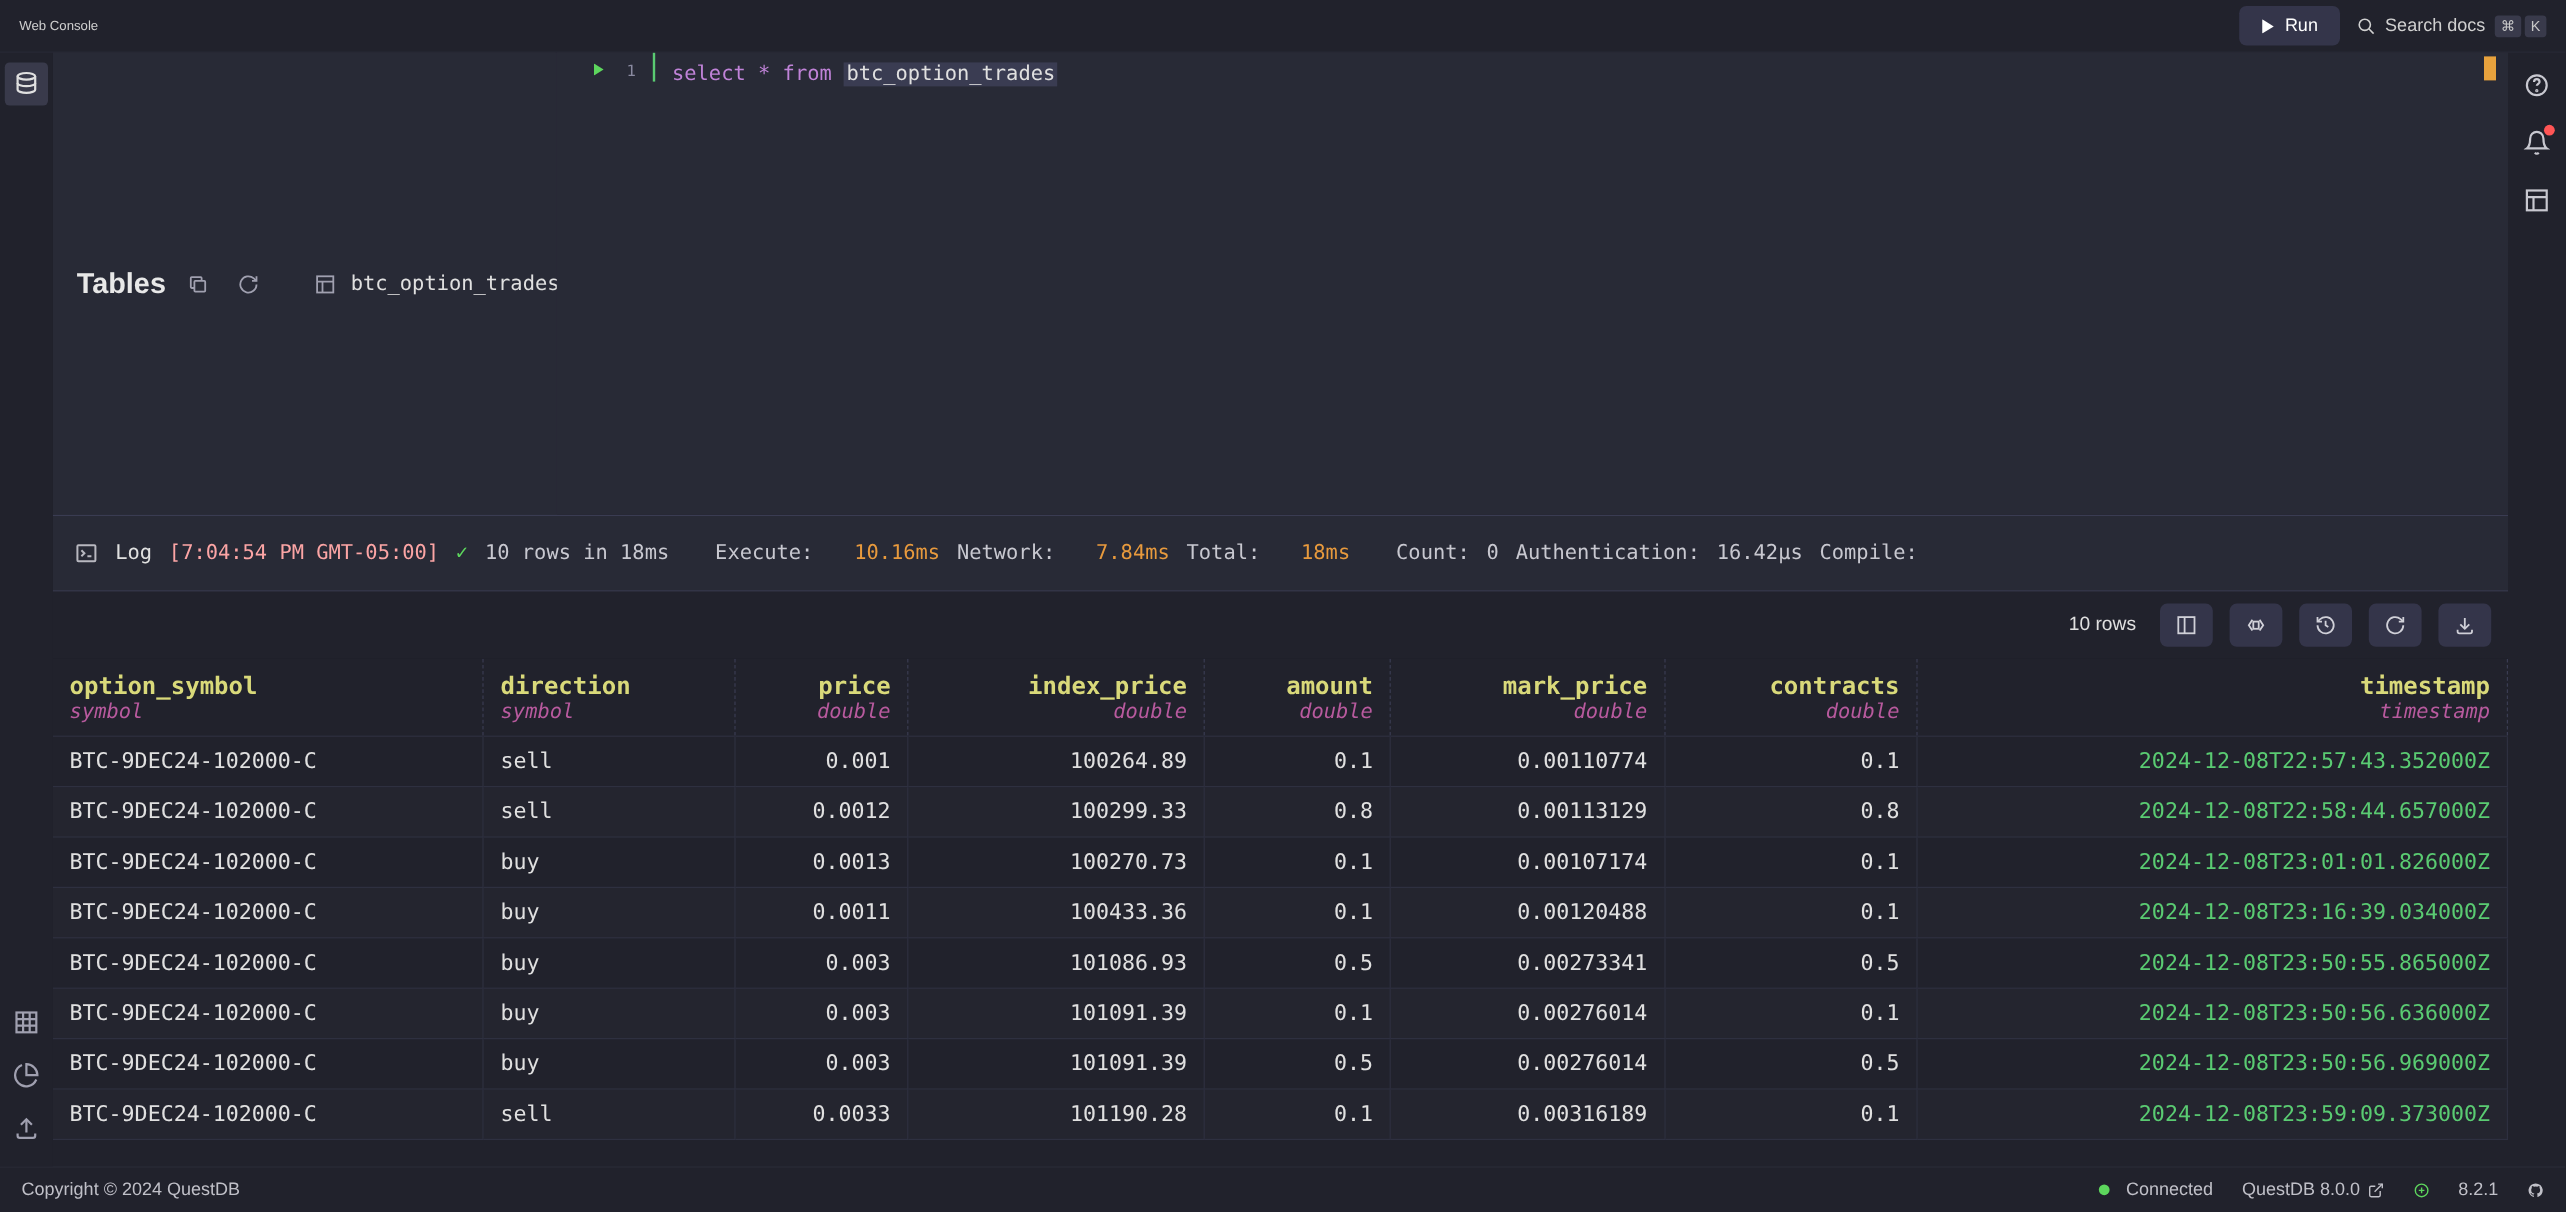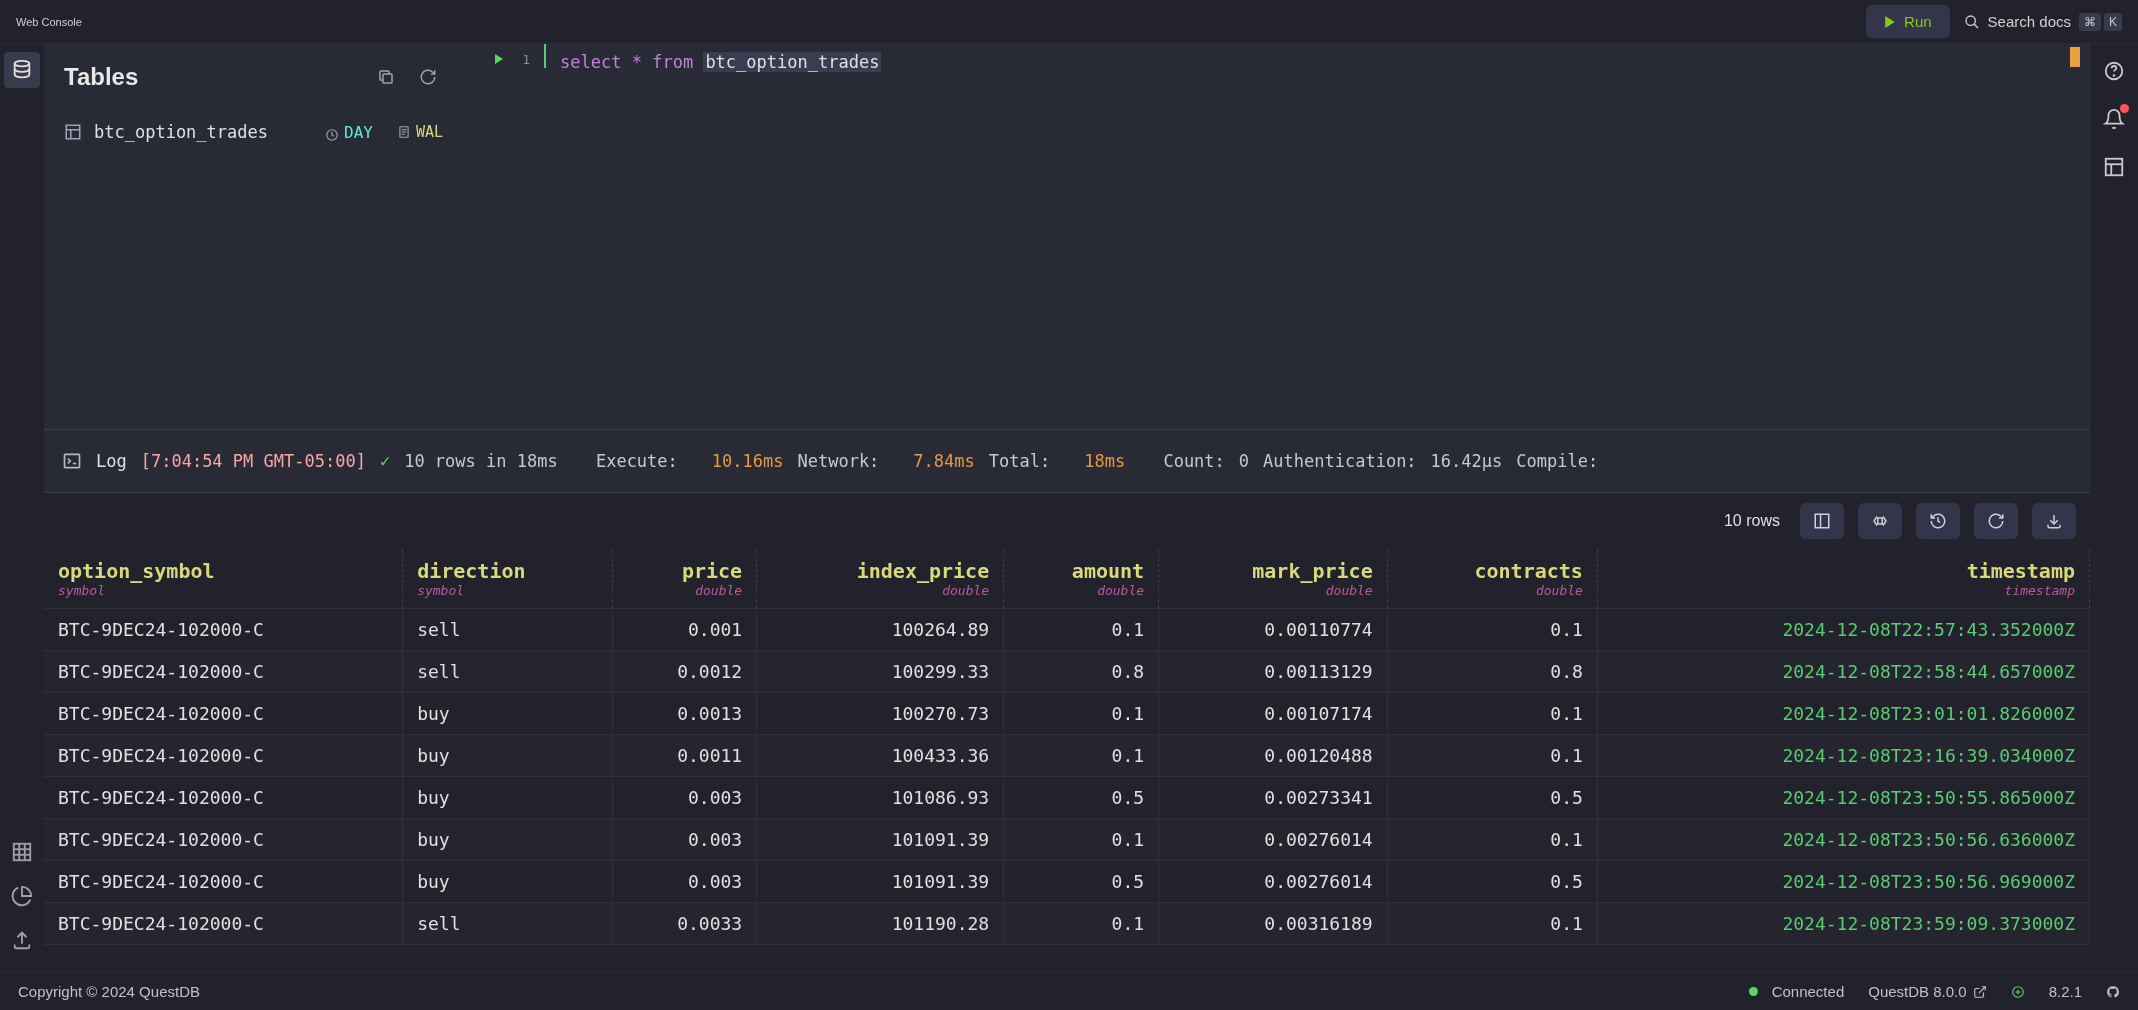--- a/index.html
+++ b/index.html
@@ -22,21 +22,21 @@
   background: #21222c;
   display: flex;
   align-items: center;
   padding: 0 16px;
   border-bottom: 1px solid #2a2b38;
 }
 .topbar-title { font-size: 11px; color: #d0d0d0; flex: 1; }
 .run-btn {
   background: #34354a;
   border: none;
-  color: #84cc16;
+  color: #ffffff;
   padding: 8px 18px;
   border-radius: 6px;
   font-size: 15px;
   display: flex;
   align-items: center;
   gap: 8px;
   cursor: pointer;
 }
 .run-btn svg { width: 12px; height: 12px; }
 .search-docs {
@@ -126,21 +126,20 @@
 
 
 .upper { display: flex; height: 385px; }
 
 
 .sidebar {
   width: 420px;
   background: #282a36;
   border-right: 1px solid #2a2b38;
   display: flex;
-  flex-direction: column;
 }
 .sidebar-header {
   display: flex;
   align-items: center;
   padding: 18px 20px;
 }
 .sidebar-title { font-size: 24px; font-weight: 600; color: #e8e8e8; flex: 1; }
 .sidebar-icon {
   width: 30px;
   height: 30px;
@@ -263,21 +262,21 @@
   text-align: left;
   padding: 10px 14px 4px;
   font-size: 20px;
   font-weight: 600;
   color: #d9d97a;
   border-right: 1px dashed #3a3c52;
   border-bottom: 1px solid #2e3040;
 }
 .rtable th.num { text-align: right; }
 .th-type {
-  font-size: 13px;
+  font-size: 17px;
   font-weight: 400;
   font-style: italic;
   color: #b85a9e;
   display: block;
   padding-bottom: 6px;
 }
 .rtable td {
   padding: 10px 14px;
   font-size: 18px;
   border-right: 1px solid #2e3040;

